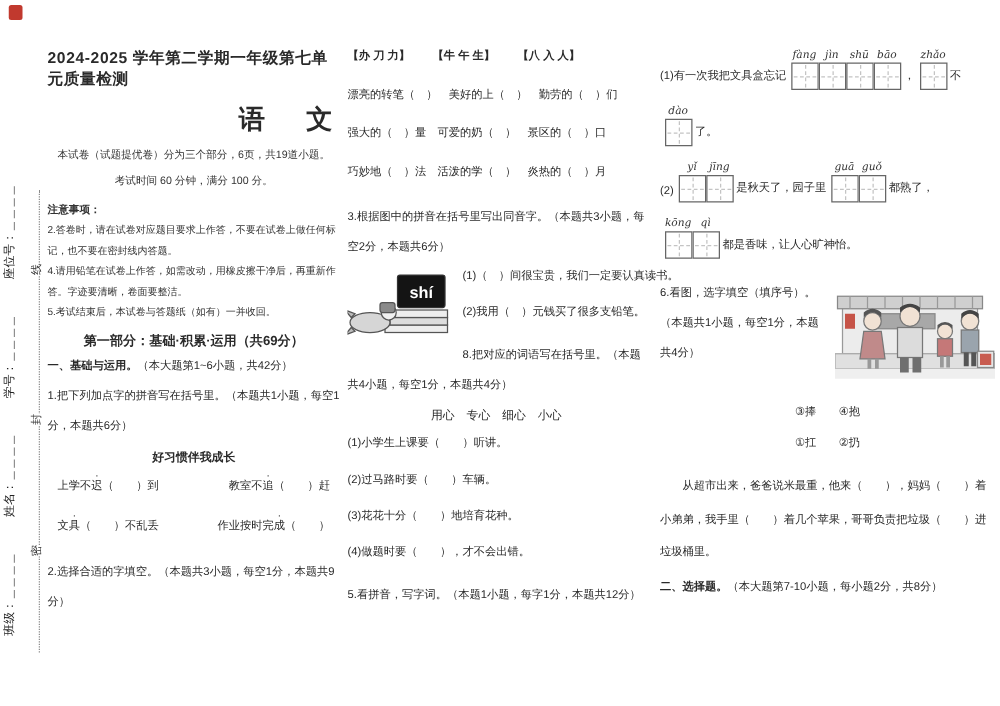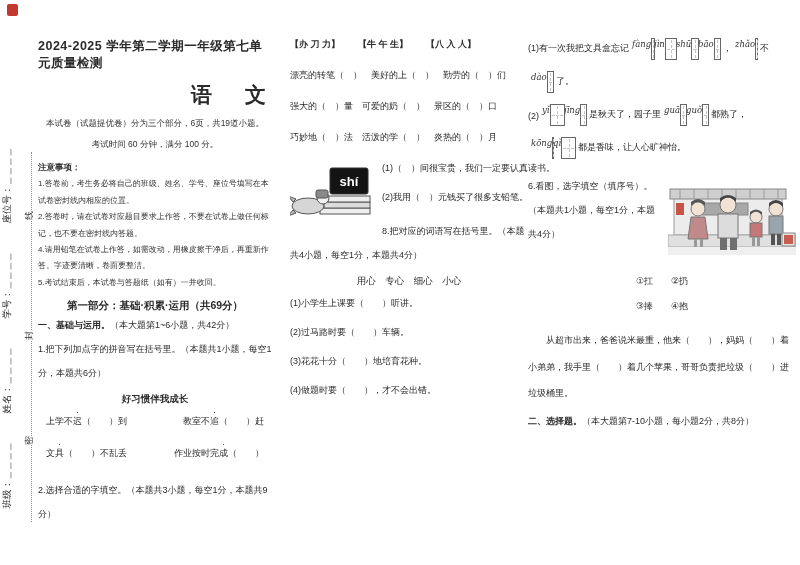--- a/index.html
+++ b/index.html
@@ -2,21 +2,21 @@
 <html><head>
 <meta charset="utf-8">
 <style>
   html,body{margin:0;padding:0;background:#ffffff;}
   #page{
     position:relative;width:800px;height:565px;background:#fff;overflow:hidden;
     font-family:"Liberation Sans","DejaVu Sans",sans-serif;color:#2a2a2a;
   }
   .col{position:absolute;top:38px;}
   #col-left{left:38px;width:234px;}
-  #col-mid{left:290px;width:238px;}
+  #col-mid{left:278px;width:238px;}
   #col-right{left:528px;width:268px;}
 
   
   .exam-title{font-size:12.5px;font-weight:bold;text-align:left;letter-spacing:.5px;}
   .subject{font-size:21px;font-weight:bold;text-align:right;margin-top:9px;letter-spacing:6px;}
   .hinfo{font-size:8.5px;text-align:center;margin-top:9px;color:#333;}
 
   
   .notice{margin-top:8px;font-size:8px;line-height:2.05;color:#333;}
   .notice .ntitle{font-weight:bold;font-size:8.5px;}
@@ -37,21 +37,21 @@
   .banks{font-weight:bold;}
   .q3wrap{position:relative;}
   .q3fig{float:left;width:84px;height:60px;margin:2px 8px 2px 0;}
   .q3item{font-size:9px;margin-bottom:16px;white-space:nowrap;}
   .clear{clear:both;}
 
   
   .q5line{display:flex;align-items:flex-end;margin-bottom:11px;font-size:9px;}
   .q5txt{padding-bottom:5px;white-space:pre;}
   .pgroup{display:inline-flex;margin:0 3px;}
-  .punit{display:inline-flex;align-items:flex-start;width:23px;margin-right:-1px;}
+  .punit{display:inline-flex;flex-direction:column;align-items:center;width:23px;margin-right:-1px;}
   .pin{font-style:italic;font-size:8.5px;line-height:12px;color:#333;font-family:"DejaVu Serif","Liberation Serif",serif;}
   .tbox{width:22px;height:22px;border:1px solid #666;box-sizing:border-box;position:relative;background:#fff;}
   .tbox::before{content:"";position:absolute;left:1px;right:1px;top:50%;border-top:1px dashed #c4c4c4;}
   .tbox::after{content:"";position:absolute;top:1px;bottom:1px;left:50%;border-left:1px dashed #c4c4c4;}
 
   .q6fig{float:right;width:128px;height:94px;margin:2px 0 4px 8px;}
   .q6options{clear:both;text-align:center;font-size:9px;margin:6px 0 14px 0;}
   .q6options div{margin-bottom:12px;}
   .passage{font-size:9px;line-height:2.95;text-indent:2em;margin-top:2px;}
   .part2{margin-top:8px;}
@@ -79,21 +79,20 @@
   <div class="sealchar" style="top:431px;">密</div>
 
   <div class="col" id="col-left">
     <div class="exam-title">2024-2025 学年第二学期一年级第七单元质量检测</div>
     <div class="subject">语　文</div>
     <div class="hinfo">本试卷（试题提优卷）分为三个部分，6页，共19道小题。</div>
     <div class="hinfo">考试时间 60 分钟，满分 100 分。</div>
 
     <div class="notice">
       <div class="ntitle">注意事项：</div>
-      <div>1.答卷前，考生务必将自己的班级、姓名、学号、座位号填写在本试卷密封线内相应的位置。</div>
       <div>2.答卷时，请在试卷对应题目要求上作答，不要在试卷上做任何标记，也不要在密封线内答题。</div>
       <div>4.请用铅笔在试卷上作答，如需改动，用橡皮擦干净后，再重新作答。字迹要清晰，卷面要整洁。</div>
       <div>5.考试结束后，本试卷与答题纸（如有）一并收回。</div>
     </div>
 
     <div class="part-heading">第一部分：基础·积累·运用（共69分）</div>
 
     <div class="sec"><b>一、基础与运用。</b><span>（本大题第1~6小题，共42分）</span></div>
 
     <div>
@@ -114,20 +113,21 @@
     </div>
   </div>
 
   <div class="col" id="col-mid">
     <div class="mline banks">【办 刀 力】　　【牛 午 生】　　【八 入 人】</div>
     <div class="mline">漂亮的转笔（　）　美好的上（　）　勤劳的（　）们</div>
     <div class="mline">强大的（　）量　可爱的奶（　）　景区的（　）口</div>
     <div class="mline">巧妙地（　）法　活泼的学（　）　炎热的（　）月</div>
 
     <div>
+      <div class="stem" style="margin-bottom:4px;">3.根据图中的拼音在括号里写出同音字。（本题共3小题，每空2分，本题共6分）</div>
       <div class="q3wrap">
         <svg class="q3fig" viewBox="0 0 84 60">
 
           <rect x="30" y="44" width="50" height="6" fill="#eee" stroke="#555" stroke-width="1"></rect>
           <rect x="34" y="38" width="46" height="6" fill="#ddd" stroke="#555" stroke-width="1"></rect>
           <rect x="38" y="32" width="42" height="6" fill="#eee" stroke="#555" stroke-width="1"></rect>
 
           <rect x="40" y="4" width="38" height="26" rx="2" fill="#141414" stroke="#333"></rect>
           <text x="59" y="22" font-size="13" fill="#ffffff" text-anchor="middle" font-weight="bold">shí</text>
 
@@ -144,20 +144,21 @@
 
     <div>
       <div class="stem">8.把对应的词语写在括号里。（本题共4小题，每空1分，本题共4分）</div>
       <div class="centerline">用心　专心　细心　小心</div>
       <div class="q3item">(1)小学生上课要（　　）听讲。</div>
       <div class="q3item">(2)过马路时要（　　）车辆。</div>
       <div class="q3item">(3)花花十分（　　）地培育花种。</div>
       <div class="q3item">(4)做题时要（　　），才不会出错。</div>
     </div>
 
+    <div class="stem">5.看拼音，写字词。（本题1小题，每字1分，本题共12分）</div>
   </div>
 
   <div class="col" id="col-right">
 
     <div>
       <div class="q5line">
         <span class="q5txt">(1)有一次我把文具盒忘记</span>
         <span class="pgroup">
           <span class="punit">
               <i class="pin">fàng</i>
@@ -277,22 +278,22 @@
         <path d="M101 30 q7 -8 14 0 l0 -4 q-7 -6 -14 0 Z" fill="#444"></path>
         <rect x="101" y="39" width="14" height="18" fill="#9aa4ad" stroke="#777"></rect>
         <rect x="103" y="57" width="4" height="11" fill="#555"></rect>
           <rect x="109" y="57" width="4" height="11" fill="#555"></rect>
 
         <rect x="114" y="56" width="13" height="13" fill="#e6e6e6" stroke="#888"></rect>
         <rect x="116" y="58" width="9" height="9" fill="#c0392b" opacity="0.8"></rect>
       </svg>
       <div class="stem">6.看图，选字填空（填序号）。（本题共1小题，每空1分，本题共4分）</div>
       <div class="q6options">
+        <div>③捧　　④抱</div>
         <div>①扛　　②扔</div>
-        <div>③捧　　④抱</div>
       </div>
       <div class="passage">从超市出来，爸爸说米最重，他来（　　），妈妈（　　）着小弟弟，我手里（　　）着几个苹果，哥哥负责把垃圾（　　）进垃圾桶里。</div>
     </div>
 
     <div class="sec part2"><b>二、选择题。</b><span>（本大题第7-10小题，每小题2分，共8分）</span></div>
   </div>
 
 </div>
 
 </body></html>

